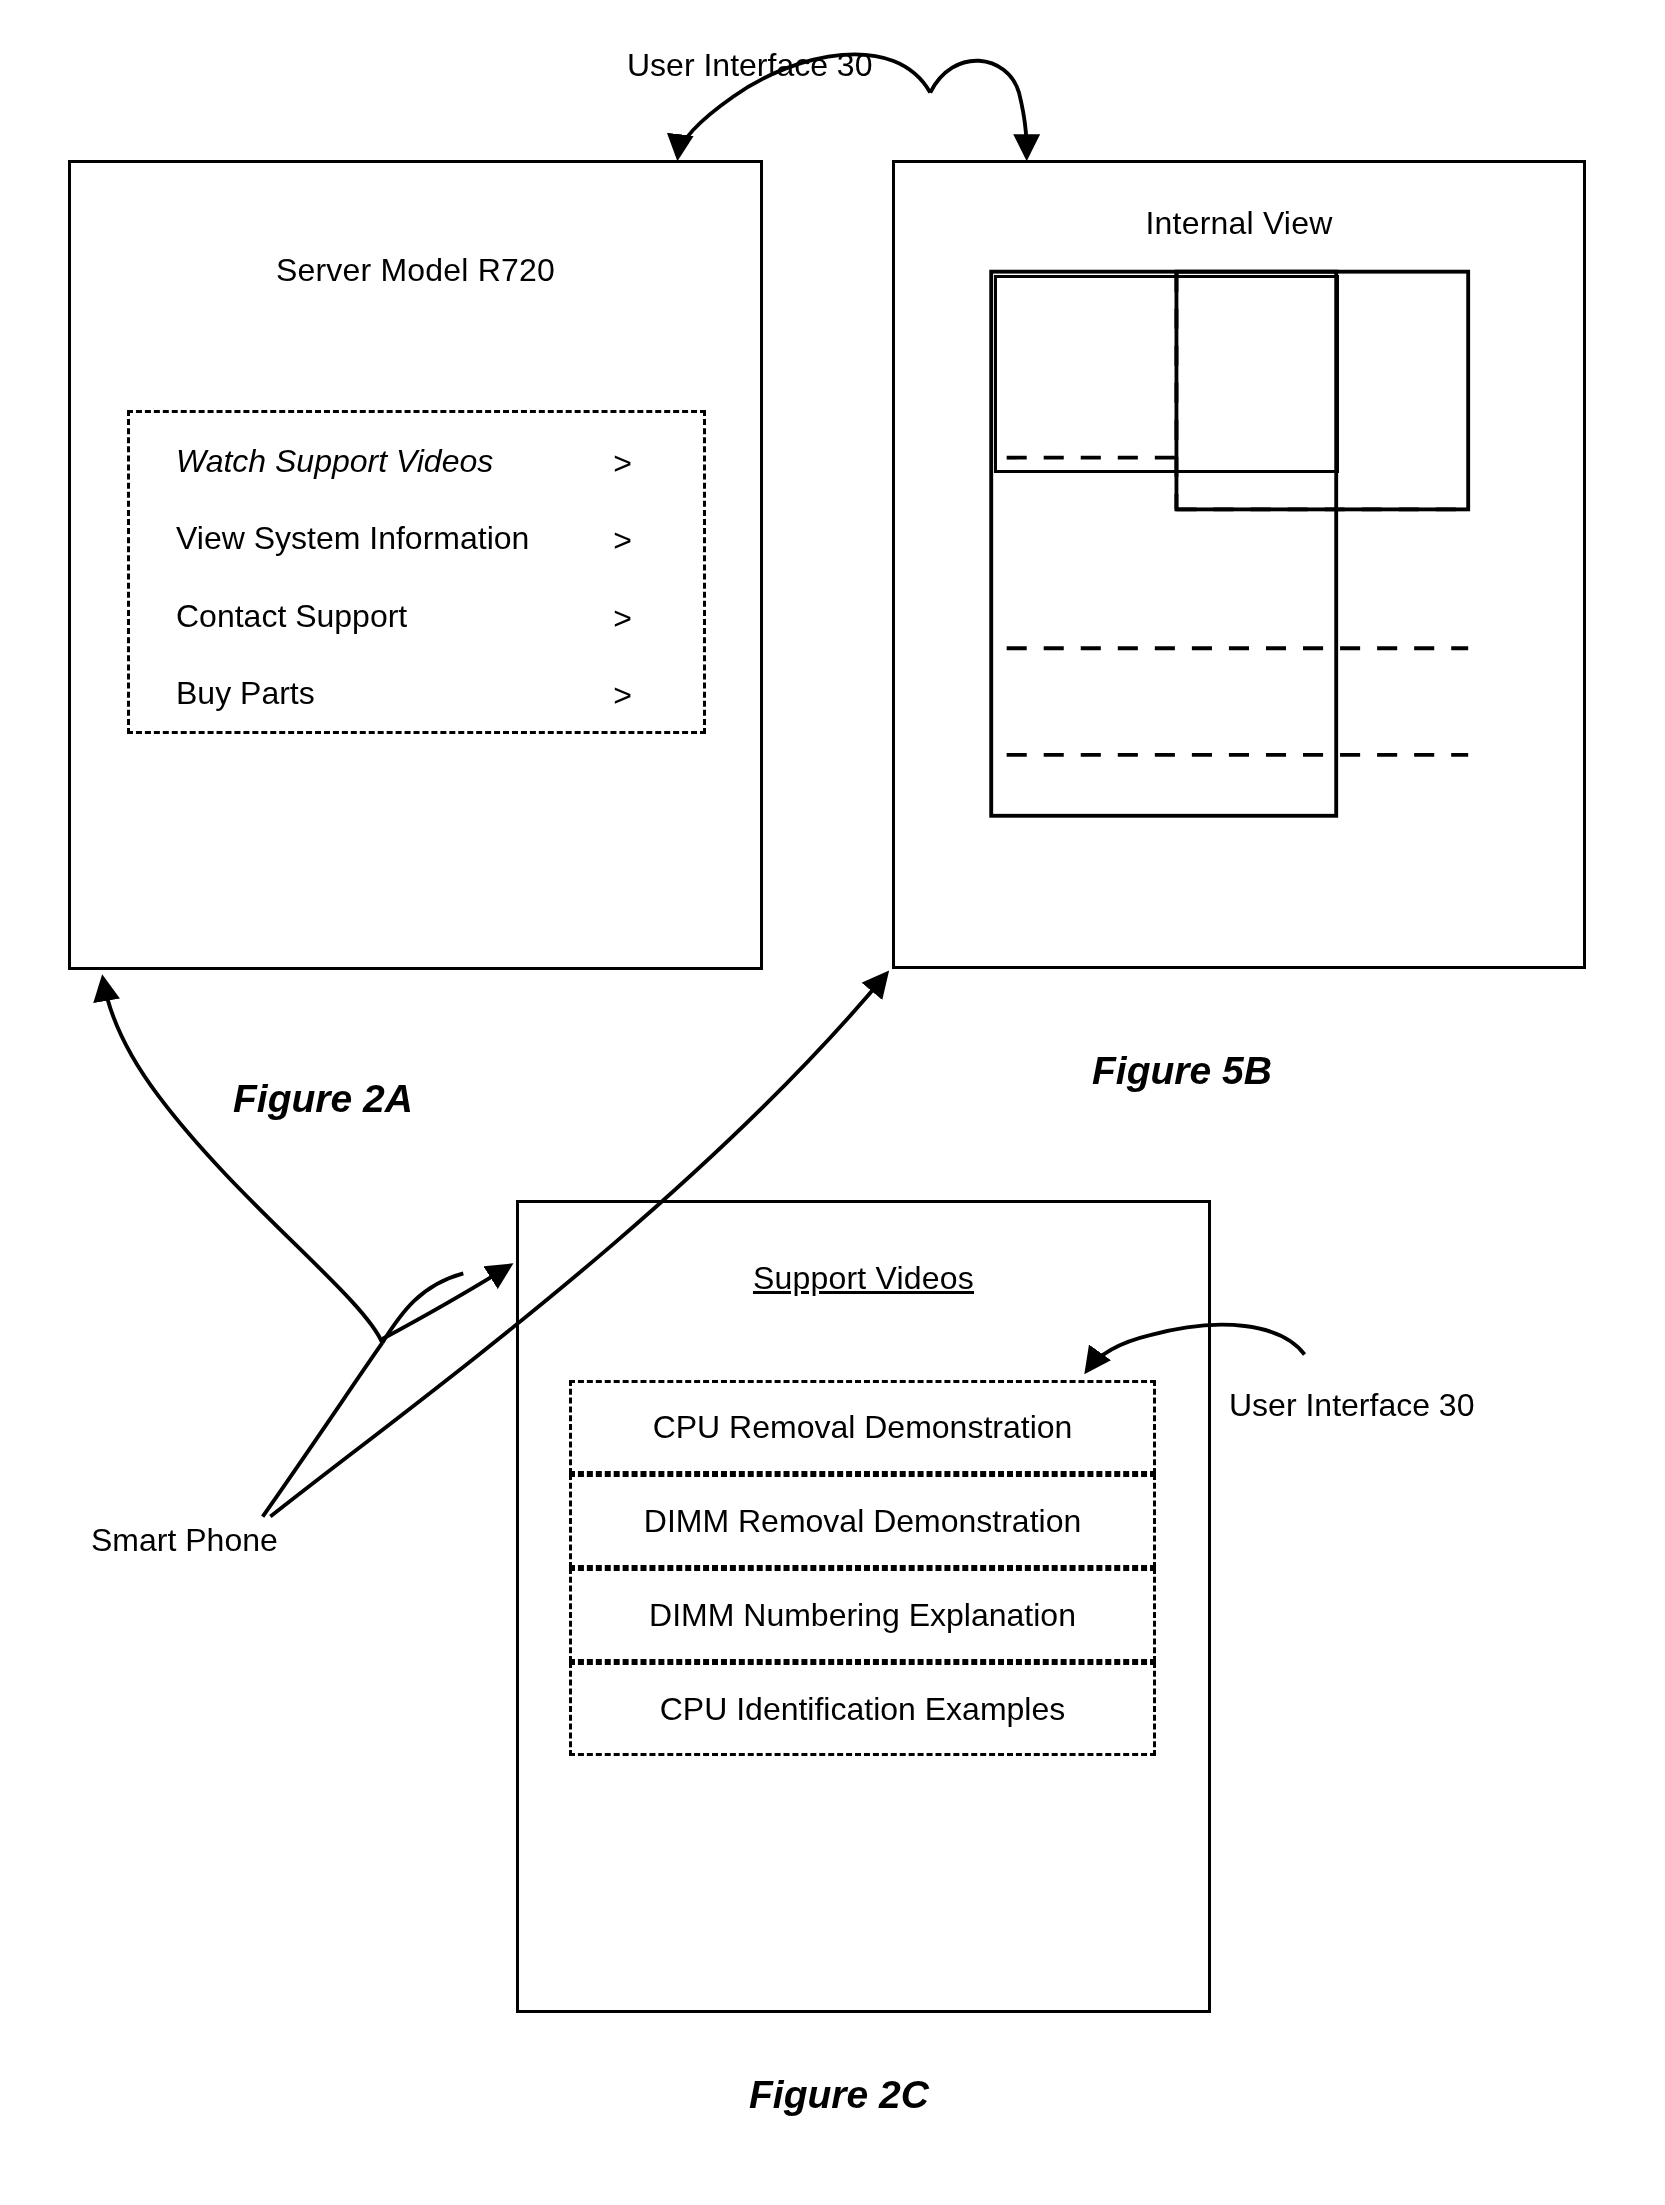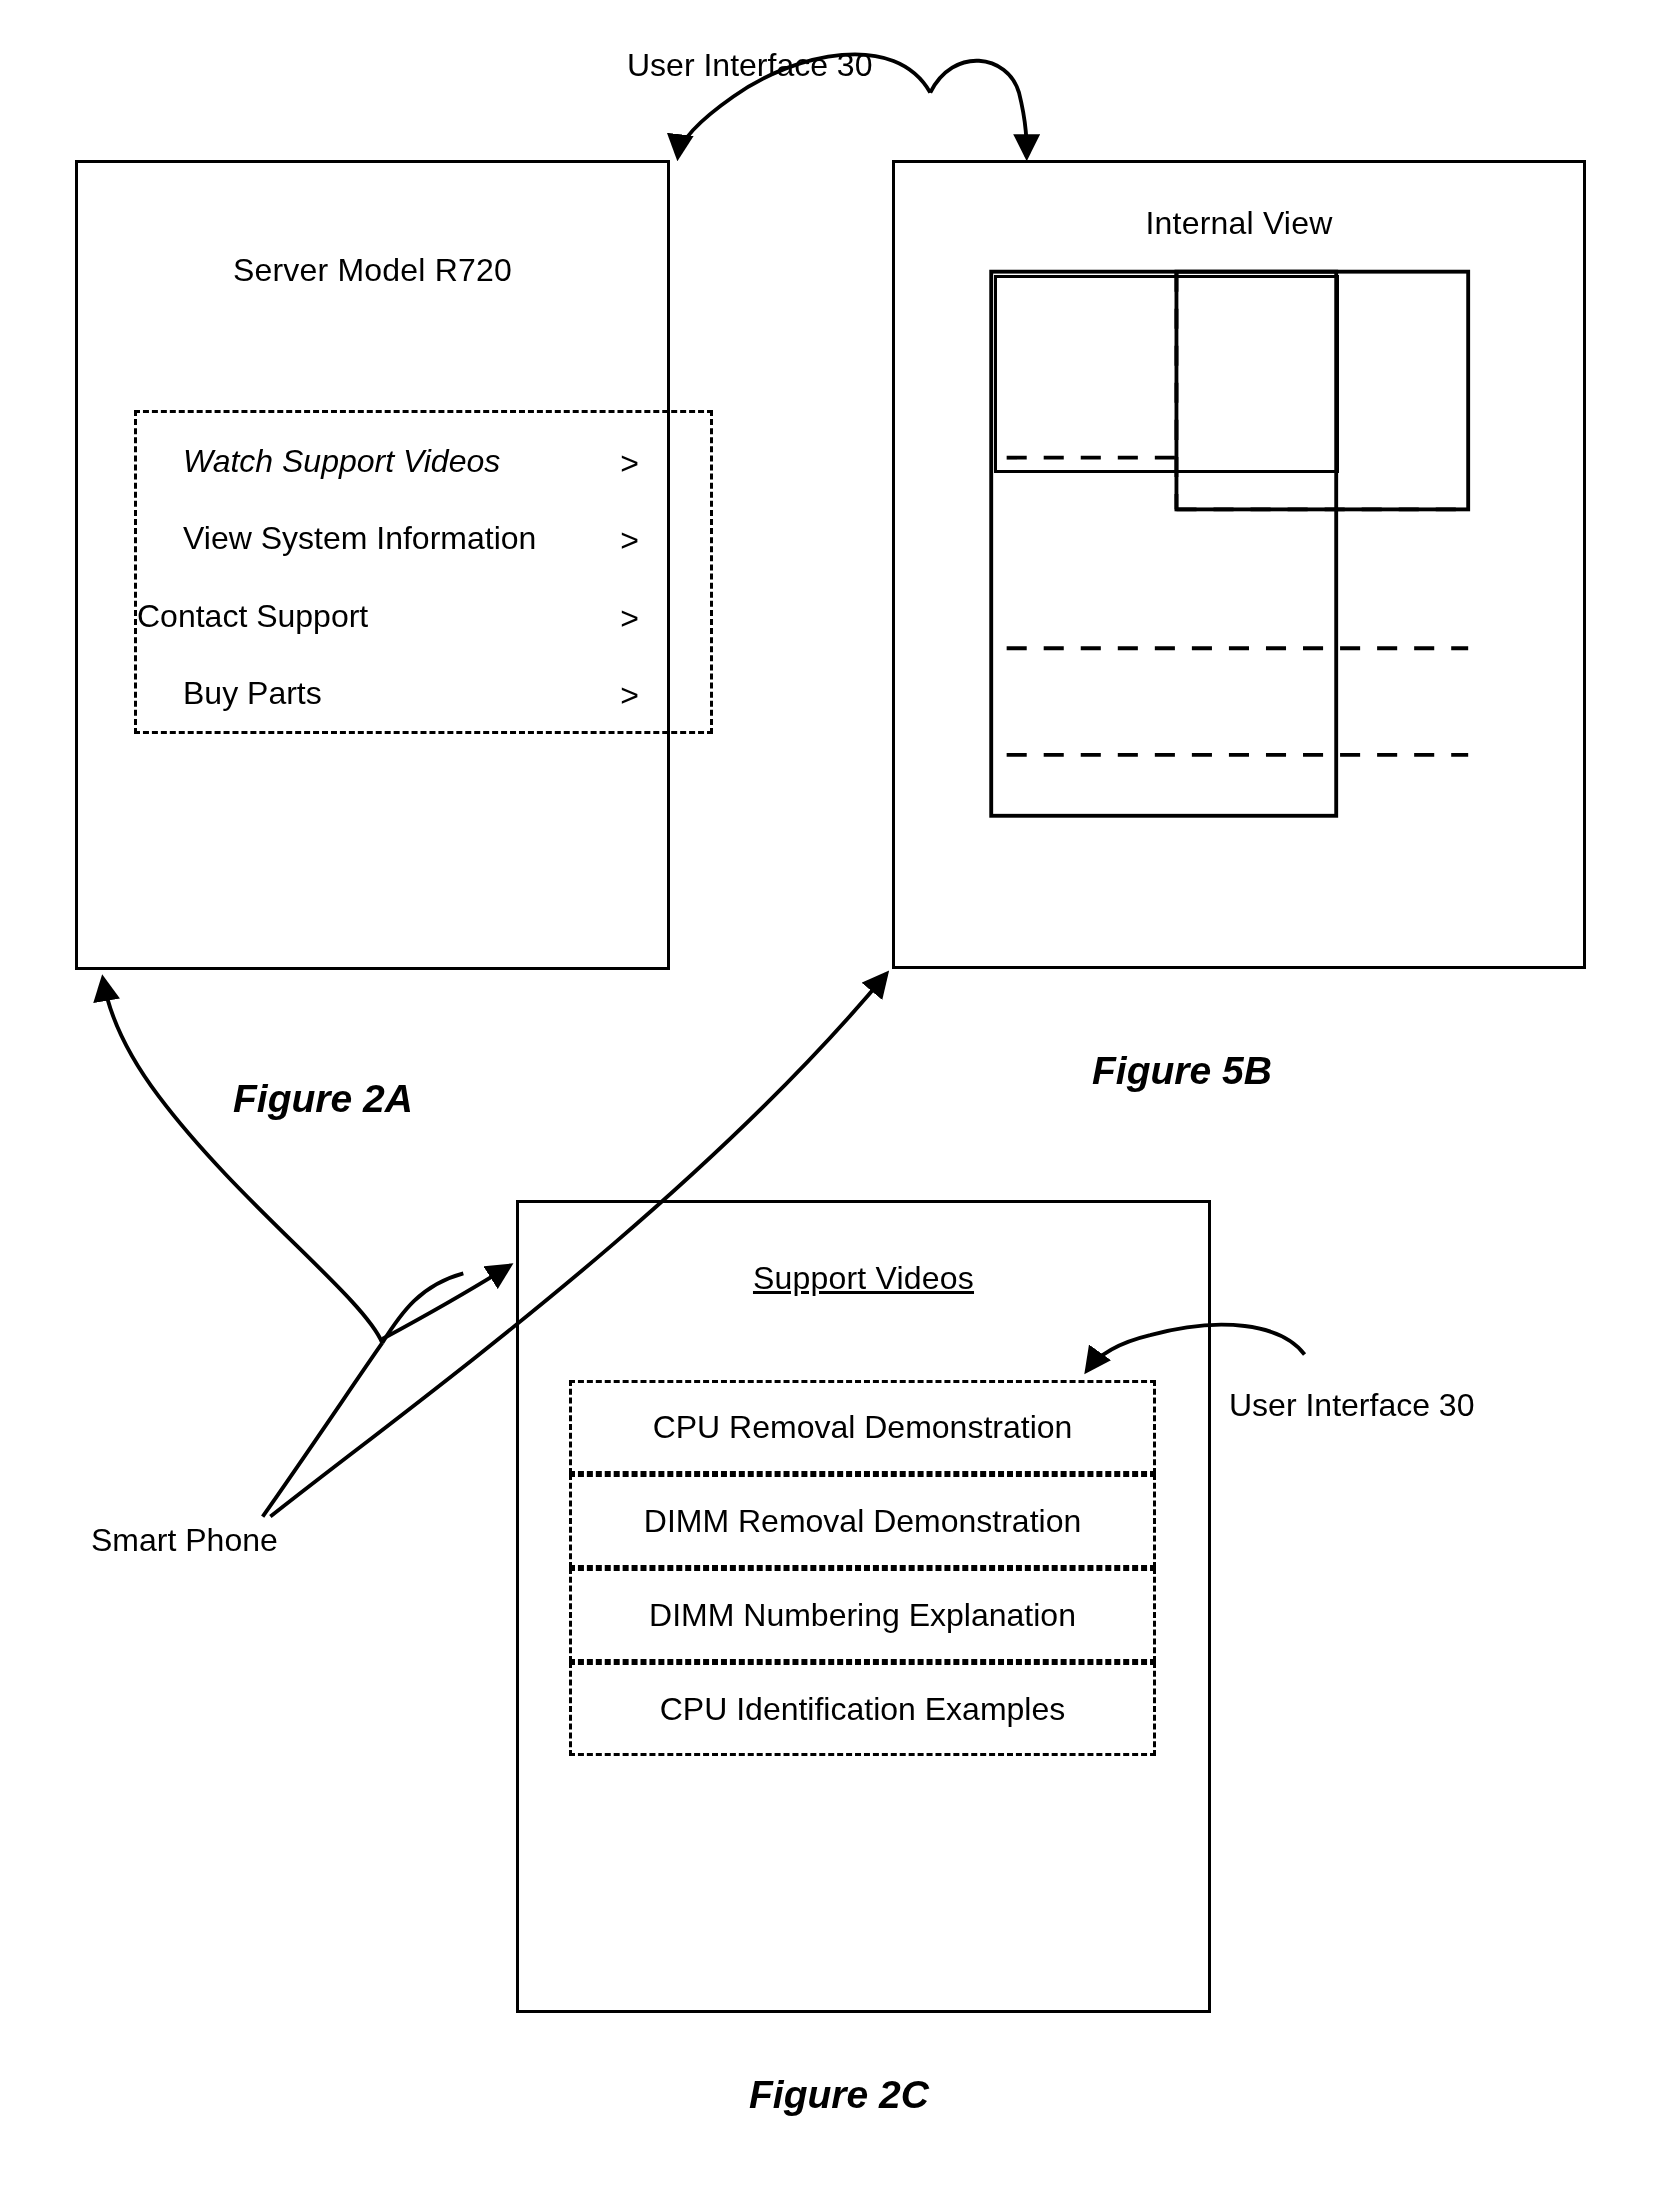--- a/index.html
+++ b/index.html
@@ -110,37 +110,37 @@
     font-stretch: condensed;
     white-space: nowrap;
     line-height: 1;
   }
 </style>
 </head>
 <body>
 
 <div id="stage">
 
-  <div class="panel" style="left:75px; top:160px; width:595px; height:810px;">
+  <div class="panel" style="left:68px; top:160px; width:695px; height:810px;">
     <div class="panel-title" style="top:89px;">Server Model R720</div>
 
     <div class="menu-dashed" style="left:56px; top:247px; width:579px; height:324px;">
 
       <div class="menu-row" style="top:23px;">
         <span class="menu-label" style="margin-left:46px;font-style:italic;">Watch Support Videos</span>
         <span class="menu-chevron" style="right:71px; top:10.8px;">&gt;</span>
       </div>
 
       <div class="menu-row" style="top:100px;">
         <span class="menu-label" style="margin-left:46px;">View System Information</span>
         <span class="menu-chevron" style="right:71px; top:10.8px;">&gt;</span>
       </div>
 
       <div class="menu-row" style="top:178px;">
-        <span class="menu-label" style="">Contact Support</span>
+        <span class="menu-label" style="margin-left:46px;">Contact Support</span>
         <span class="menu-chevron" style="right:71px; top:10.8px;">&gt;</span>
       </div>
 
       <div class="menu-row" style="top:255px;">
         <span class="menu-label" style="margin-left:46px;">Buy Parts</span>
         <span class="menu-chevron" style="right:71px; top:10.8px;">&gt;</span>
       </div>
 
     </div>
   </div>

